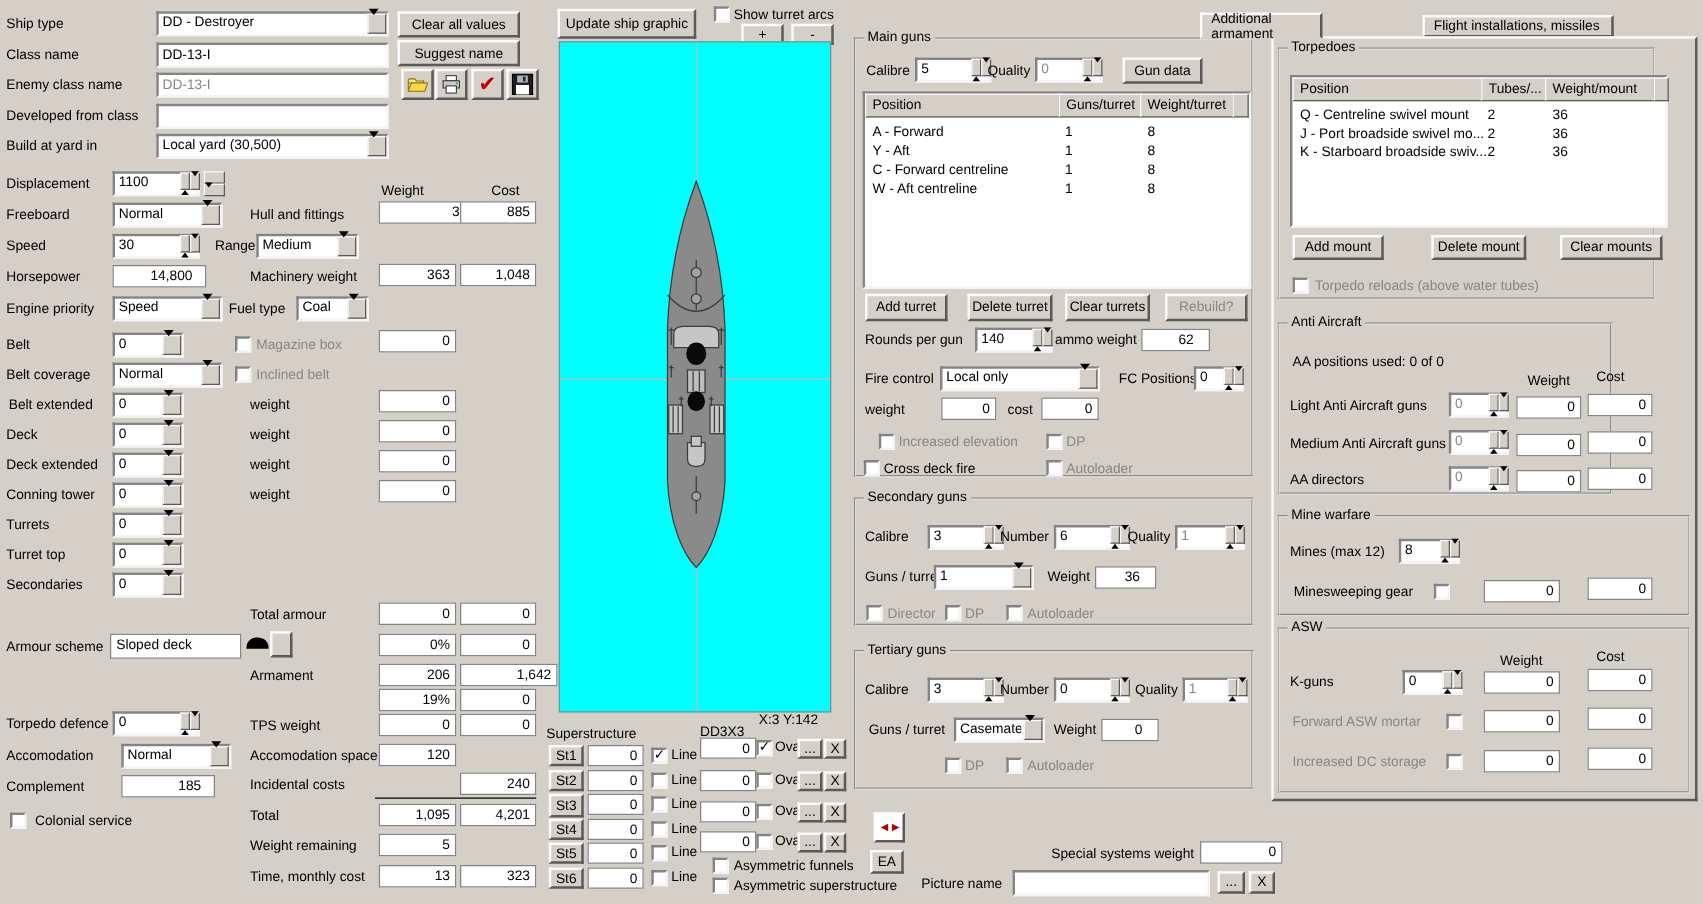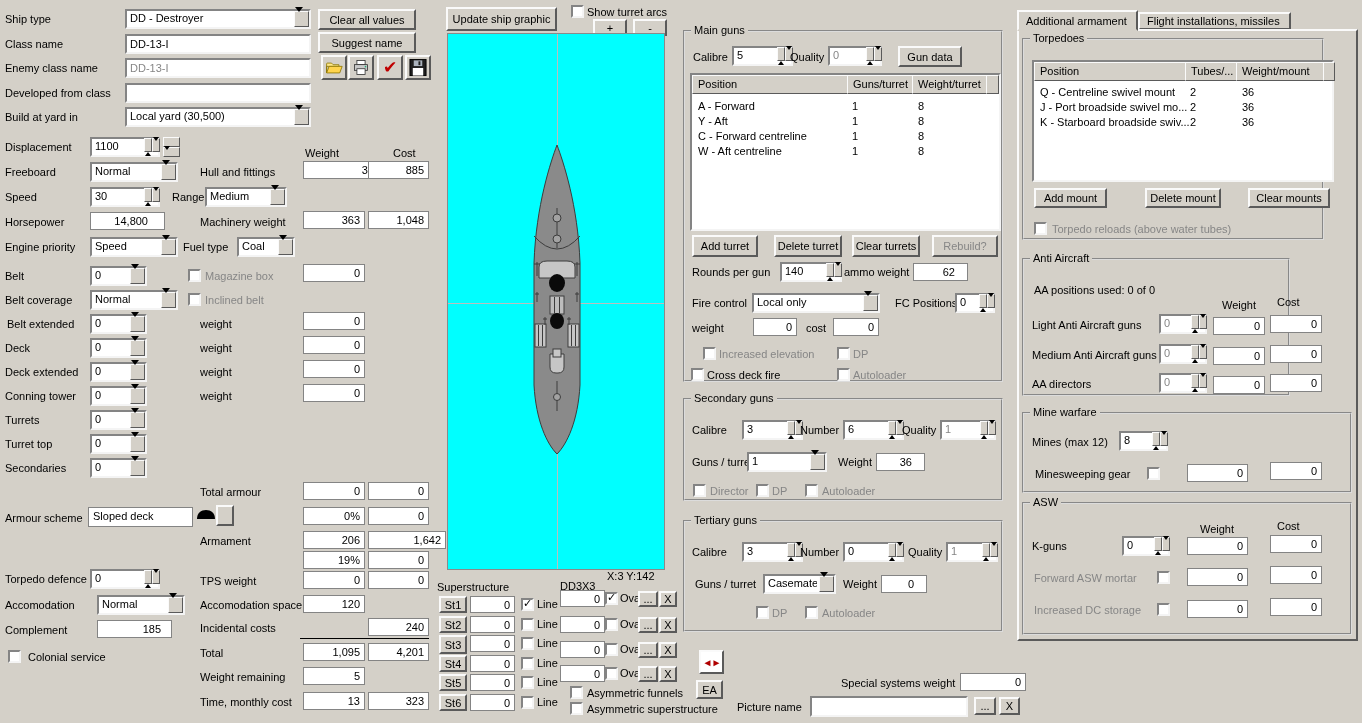--- a/index.html
+++ b/index.html
@@ -115,21 +115,21 @@
   <span class="sv">30</span>
   <span class="sbs"><span class="sb"><i class="tup"></i></span><span class="sb"><i class="tdn"></i></span></span>
 </div>
 <span class="lbl" style="left:172px;top:191px">Range</span>
 <div class="dd" style="left:205px;top:187px;width:82px">
   <span class="dv">Medium</span>
   <span class="da"><i class="tdd"></i></span>
 </div>
 
 <span class="lbl" style="left:5px;top:216px">Horsepower</span>
-<div class="flat num" style="left:90px;top:212px;width:75px;padding-right:16px">14,800</div>
+<div class="flat num" style="left:90px;top:212px;width:75px;padding-right:10px">14,800</div>
 <span class="lbl" style="left:200px;top:216px">Machinery weight</span>
 <div class="flat num" style="left:303px;top:211px;width:62px">363</div>
 <div class="flat num" style="left:368px;top:211px;width:61px">1,048</div>
 
 <span class="lbl" style="left:5px;top:241px">Engine priority</span>
 <div class="dd" style="left:90px;top:237px;width:88px">
   <span class="dv">Speed</span>
   <span class="da"><i class="tdd"></i></span>
 </div>
 <span class="lbl" style="left:183px;top:241px">Fuel type</span>
@@ -500,21 +500,21 @@
   <span style="color:#b00000;font-size:10px;letter-spacing:-1px">◄►</span>
 </div>
 <div class="btn" style="left:696px;top:680px;width:27px;height:19px">EA</div>
 <span class="lbl" style="left:841px;top:677px">Special systems weight</span>
 <div class="flat num" style="left:960px;top:673px;width:66px">0</div>
 <span class="lbl" style="left:737px;top:701px">Picture name</span>
 <input class="ed" style="left: 810px; top: 696px; width: 158px; height: 21px;" value="">
 <div class="btn" style="left:974px;top:697px;width:22px;height:18px">...</div>
 <div class="btn" style="left:999px;top:697px;width:21px;height:18px">X</div>
 
-<div class="tabact" style="left:1017px;top:10px;width:121px;height:21px">
+<div class="tabact" style="left:960px;top:10px;width:98px;height:21px">
   <span>Additional armament</span>
 </div>
 <div class="tabina" style="left:1138px;top:12px;width:153px;height:18px">
   <span style="overflow:hidden;white-space:nowrap">Flight installations, missiles</span>
 </div>
 <div class="panel" style="left:1017px;top:29px;width:341px;height:612px"></div>
 
 <div class="grp" style="left:1022px;top:38px;width:302px;height:202px;z-index:3">
   <span class="cap">Torpedoes</span>
   <div class="tbl" style="left:8px;top:20px;width:302px;height:122px">

